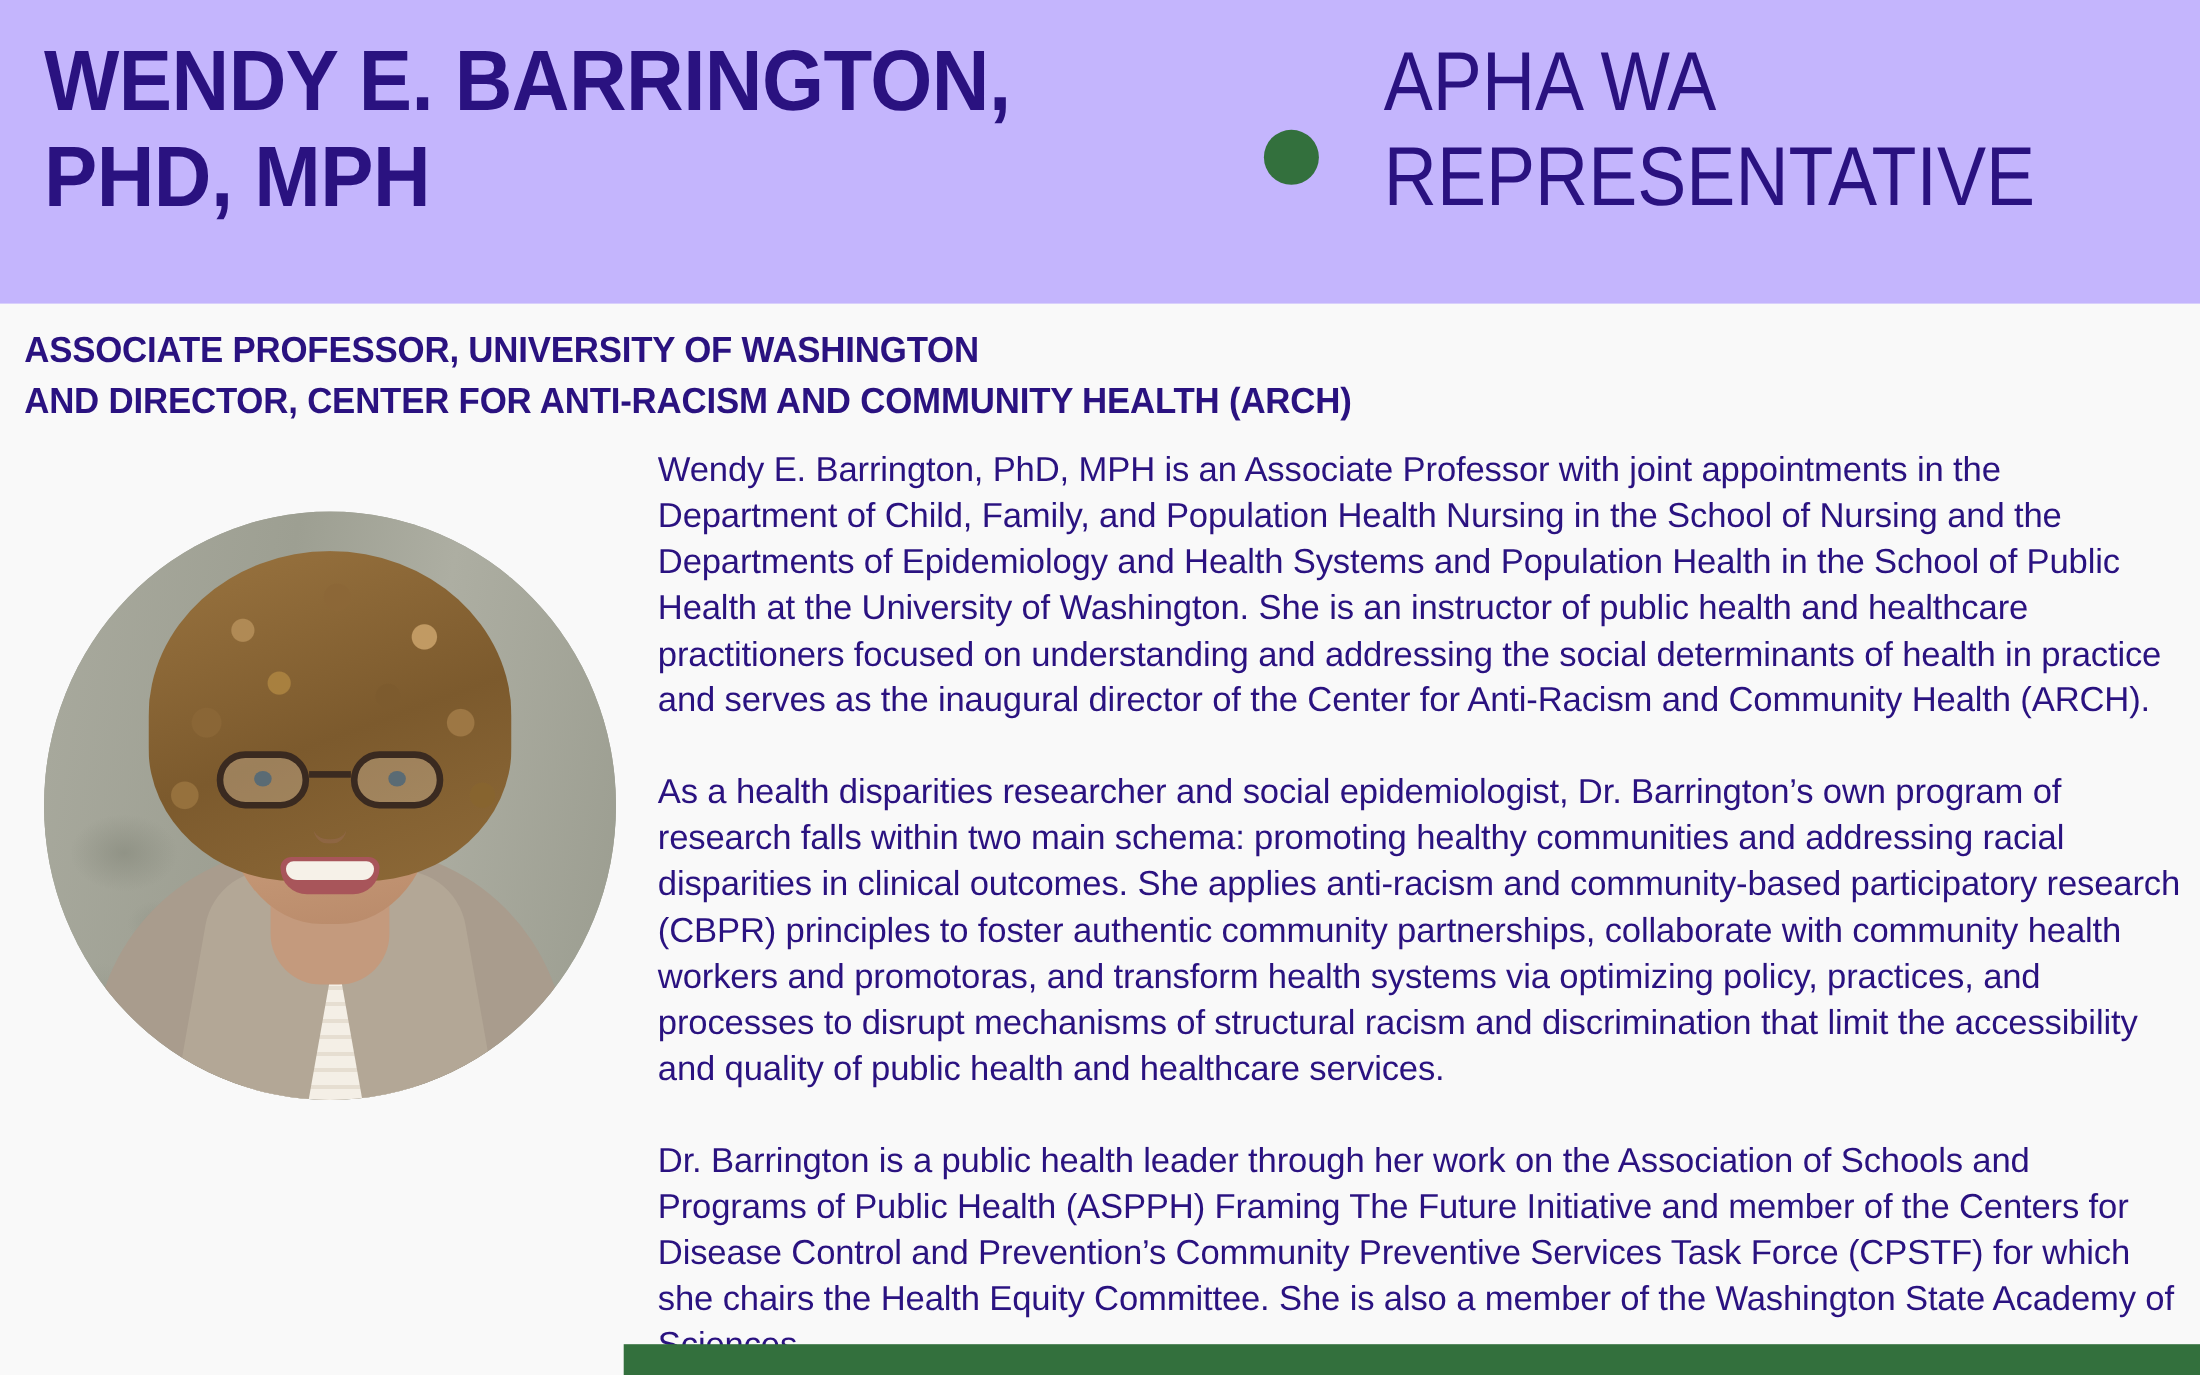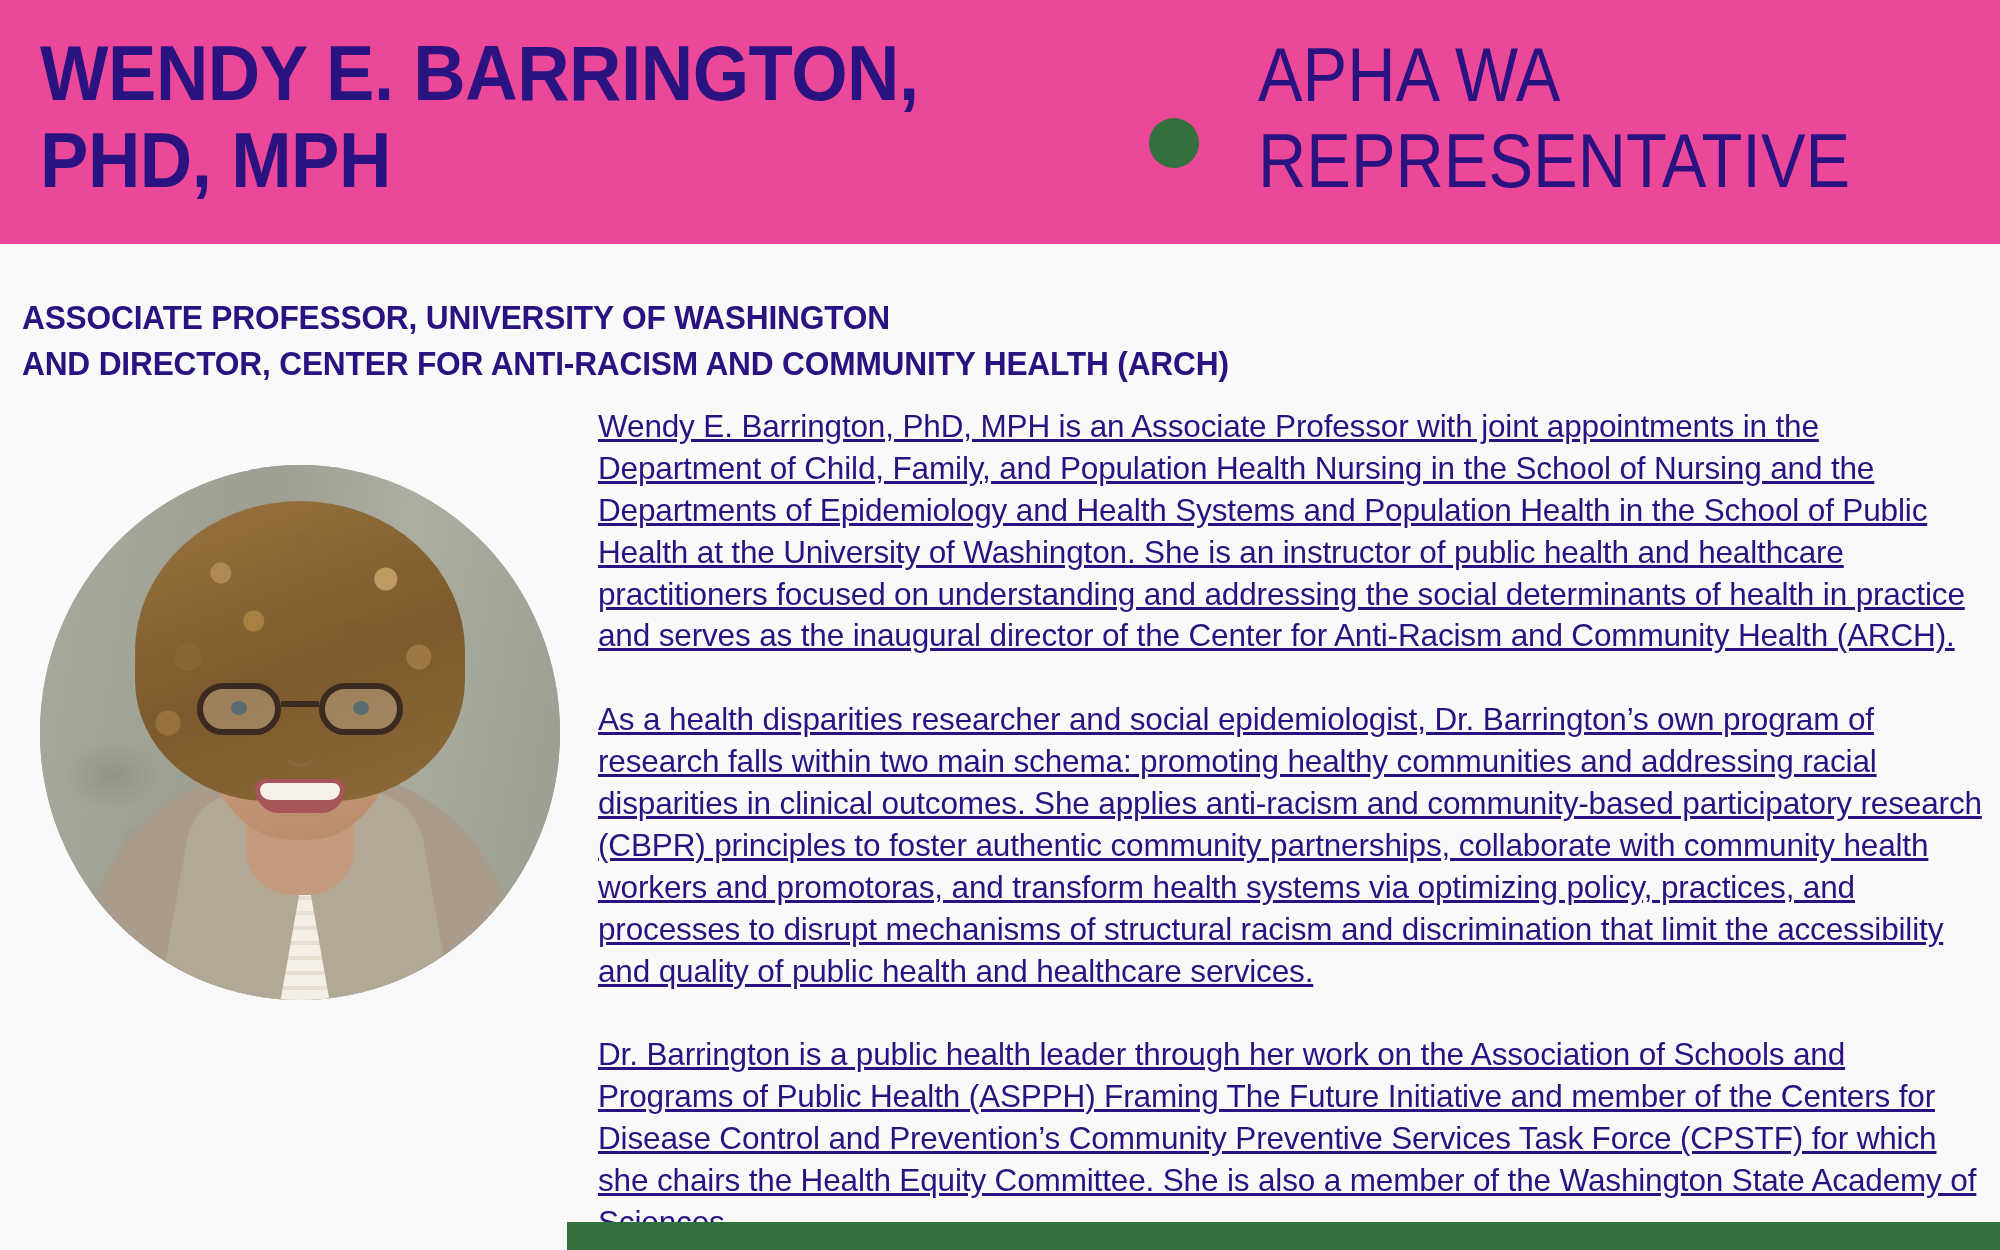--- a/index.html
+++ b/index.html
@@ -15,22 +15,22 @@
     font-family: "Liberation Sans", sans-serif;
     background: #f9f9f9;
     position: relative;
   }
 
   
   .header-band {
     position: absolute;
     left: 0; top: 0;
     width: 2000px;
-    height: 244px;
-    background: #ec4899;
+    height: 276px;
+    background: #c4b5fd;
     display: flex;
     align-items: center;
   }
 
   .header-name {
     position: absolute;
     left: 40px;
     top: 30px;
     width: 1080px;
     color: #2a1280;
@@ -247,21 +247,20 @@
     position: absolute;
     left: 598px;
     top: 406px;
     width: 1388px;
     color: #2a1280;
     font-family: "Liberation Sans", sans-serif;
     font-weight: 400;
     font-size: 31.5px;
     line-height: 1.33;
     letter-spacing: -0.15px;
-    text-decoration: underline;
   }
 
   .bio p { margin: 0; }
   .bio p + p { margin-top: 1.33em; }
 
   
   .bottom-bar {
     position: absolute;
     left: 567px;
     top: 1222px;

